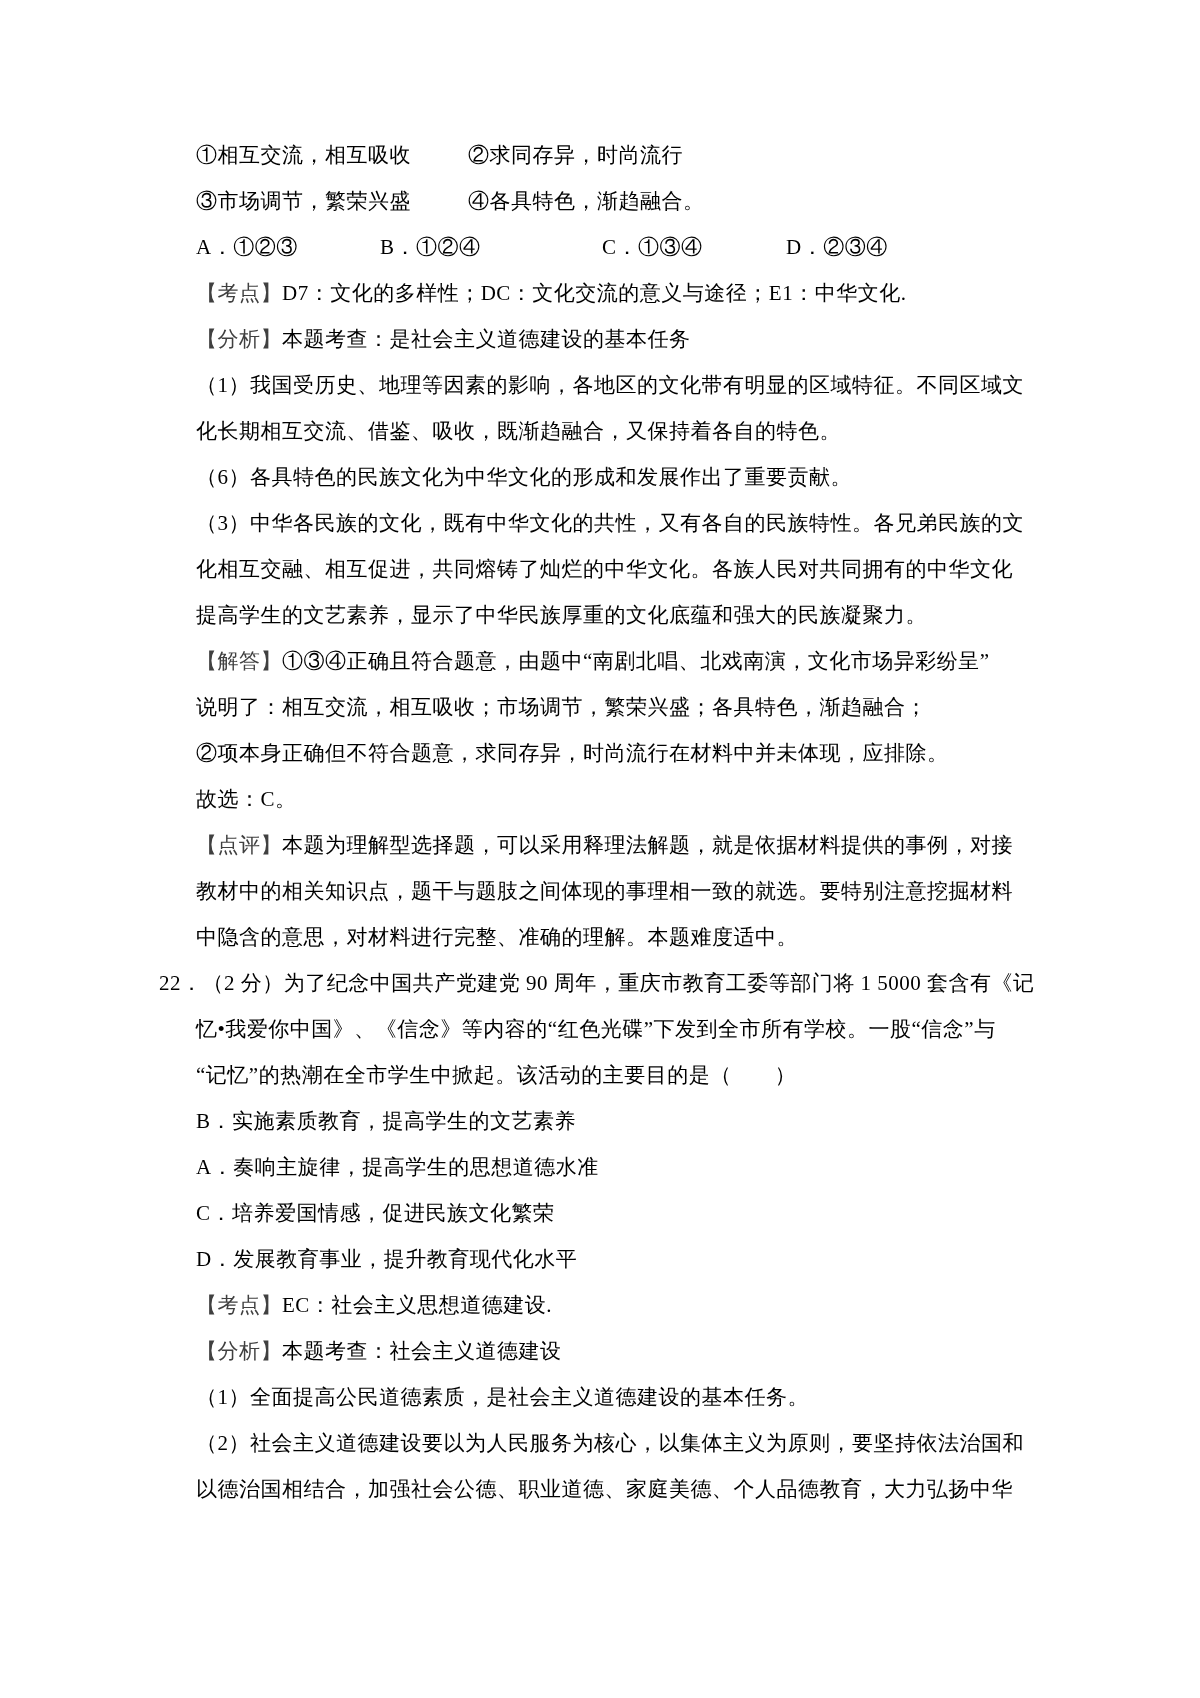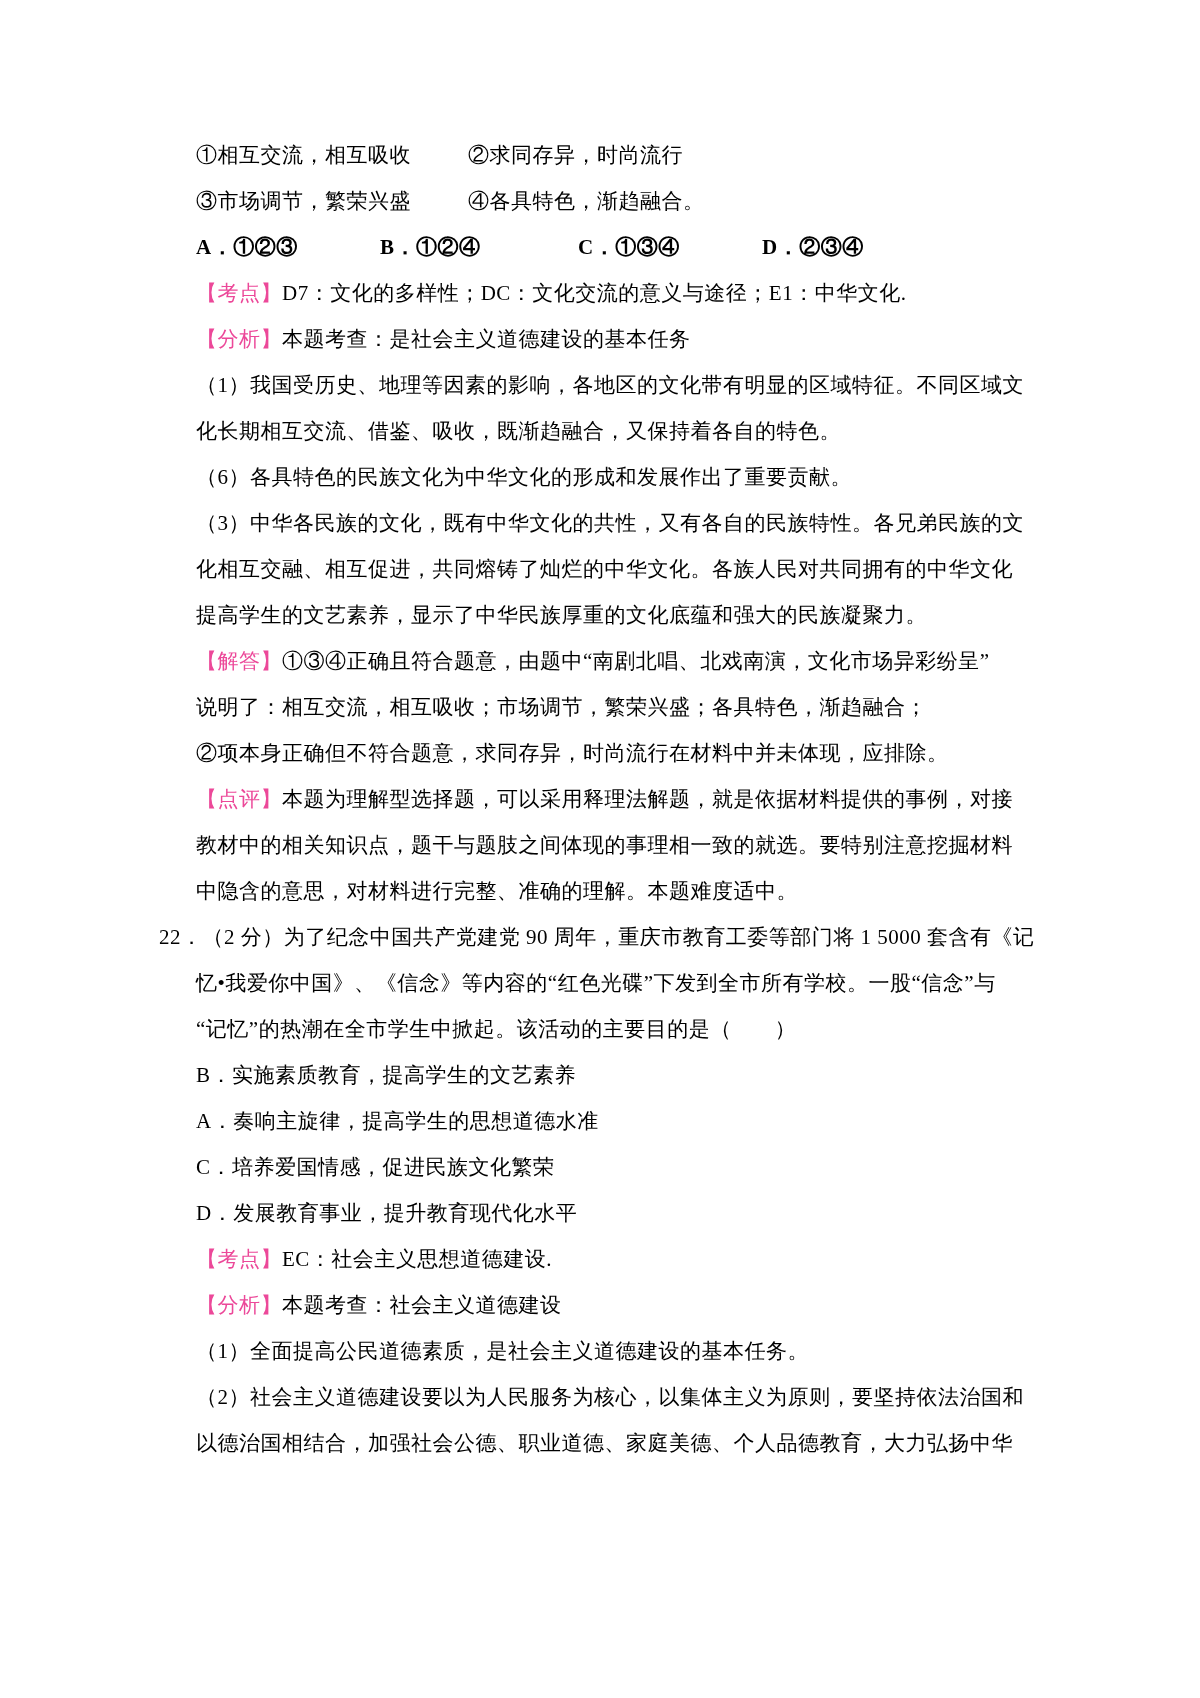--- a/index.html
+++ b/index.html
@@ -21,58 +21,58 @@
     padding: 132px 180px 0 196px;
   }
   .line {
     font-size: 21px;
     line-height: 46px;
     height: 46px;
     white-space: nowrap;
     letter-spacing: 0.5px;
   }
   .line .label {
-    color: #ec4899;
+    color: #404040;
   }
   .line.question {
     text-indent: -37px;
   }
   .cols2 .col {
     display: inline-block;
     text-indent: 0;
   }
   .cols2 .col:nth-child(1) { width: 272px; }
   .cols4 .col {
     display: inline-block;
     text-indent: 0;
-    font-weight: bold;
   }
   .cols4 .col:nth-child(1) { width: 184px; }
   .cols4 .col:nth-child(2) { width: 198px; }
-  .cols4 .col:nth-child(3) { width: 184px; }
+  .cols4 .col:nth-child(3) { width: 184px; margin-left: 24px; }
 </style>
 </head>
 <body>
 
 <div class="page">
   <div>
       <div class="line cols2"><span class="col">①相互交流，相互吸收</span><span class="col">②求同存异，时尚流行</span></div>
       <div class="line cols2"><span class="col">③市场调节，繁荣兴盛</span><span class="col">④各具特色，渐趋融合。</span></div>
       <div class="line cols4"><span class="col">A．①②③</span><span class="col">B．①②④</span><span class="col">C．①③④</span><span class="col">D．②③④</span></div>
       <div class="line labeled"><span class="label">【考点】</span><span>D7：文化的多样性；DC：文化交流的意义与途径；E1：中华文化.</span></div>
       <div class="line labeled"><span class="label">【分析】</span><span>本题考查：是社会主义道德建设的基本任务</span></div>
       <div class="line plain">（1）我国受历史、地理等因素的影响，各地区的文化带有明显的区域特征。不同区域文</div>
       <div class="line plain">化长期相互交流、借鉴、吸收，既渐趋融合，又保持着各自的特色。</div>
       <div class="line plain">（6）各具特色的民族文化为中华文化的形成和发展作出了重要贡献。</div>
       <div class="line plain">（3）中华各民族的文化，既有中华文化的共性，又有各自的民族特性。各兄弟民族的文</div>
       <div class="line plain">化相互交融、相互促进，共同熔铸了灿烂的中华文化。各族人民对共同拥有的中华文化</div>
       <div class="line plain">提高学生的文艺素养，显示了中华民族厚重的文化底蕴和强大的民族凝聚力。</div>
       <div class="line labeled"><span class="label">【解答】</span><span>①③④正确且符合题意，由题中“南剧北唱、北戏南演，文化市场异彩纷呈”</span></div>
       <div class="line plain">说明了：相互交流，相互吸收；市场调节，繁荣兴盛；各具特色，渐趋融合；</div>
       <div class="line plain">②项本身正确但不符合题意，求同存异，时尚流行在材料中并未体现，应排除。</div>
+      <div class="line plain">故选：C。</div>
       <div class="line labeled"><span class="label">【点评】</span><span>本题为理解型选择题，可以采用释理法解题，就是依据材料提供的事例，对接</span></div>
       <div class="line plain">教材中的相关知识点，题干与题肢之间体现的事理相一致的就选。要特别注意挖掘材料</div>
       <div class="line plain">中隐含的意思，对材料进行完整、准确的理解。本题难度适中。</div>
       <div class="line question">22．（2 分）为了纪念中国共产党建党 90 周年，重庆市教育工委等部门将 1 5000 套含有《记</div>
       <div class="line plain">忆•我爱你中国》、《信念》等内容的“红色光碟”下发到全市所有学校。一股“信念”与</div>
       <div class="line plain">“记忆”的热潮在全市学生中掀起。该活动的主要目的是（　　）</div>
       <div class="line plain">B．实施素质教育，提高学生的文艺素养</div>
       <div class="line plain">A．奏响主旋律，提高学生的思想道德水准</div>
       <div class="line plain">C．培养爱国情感，促进民族文化繁荣</div>
       <div class="line plain">D．发展教育事业，提升教育现代化水平</div>

